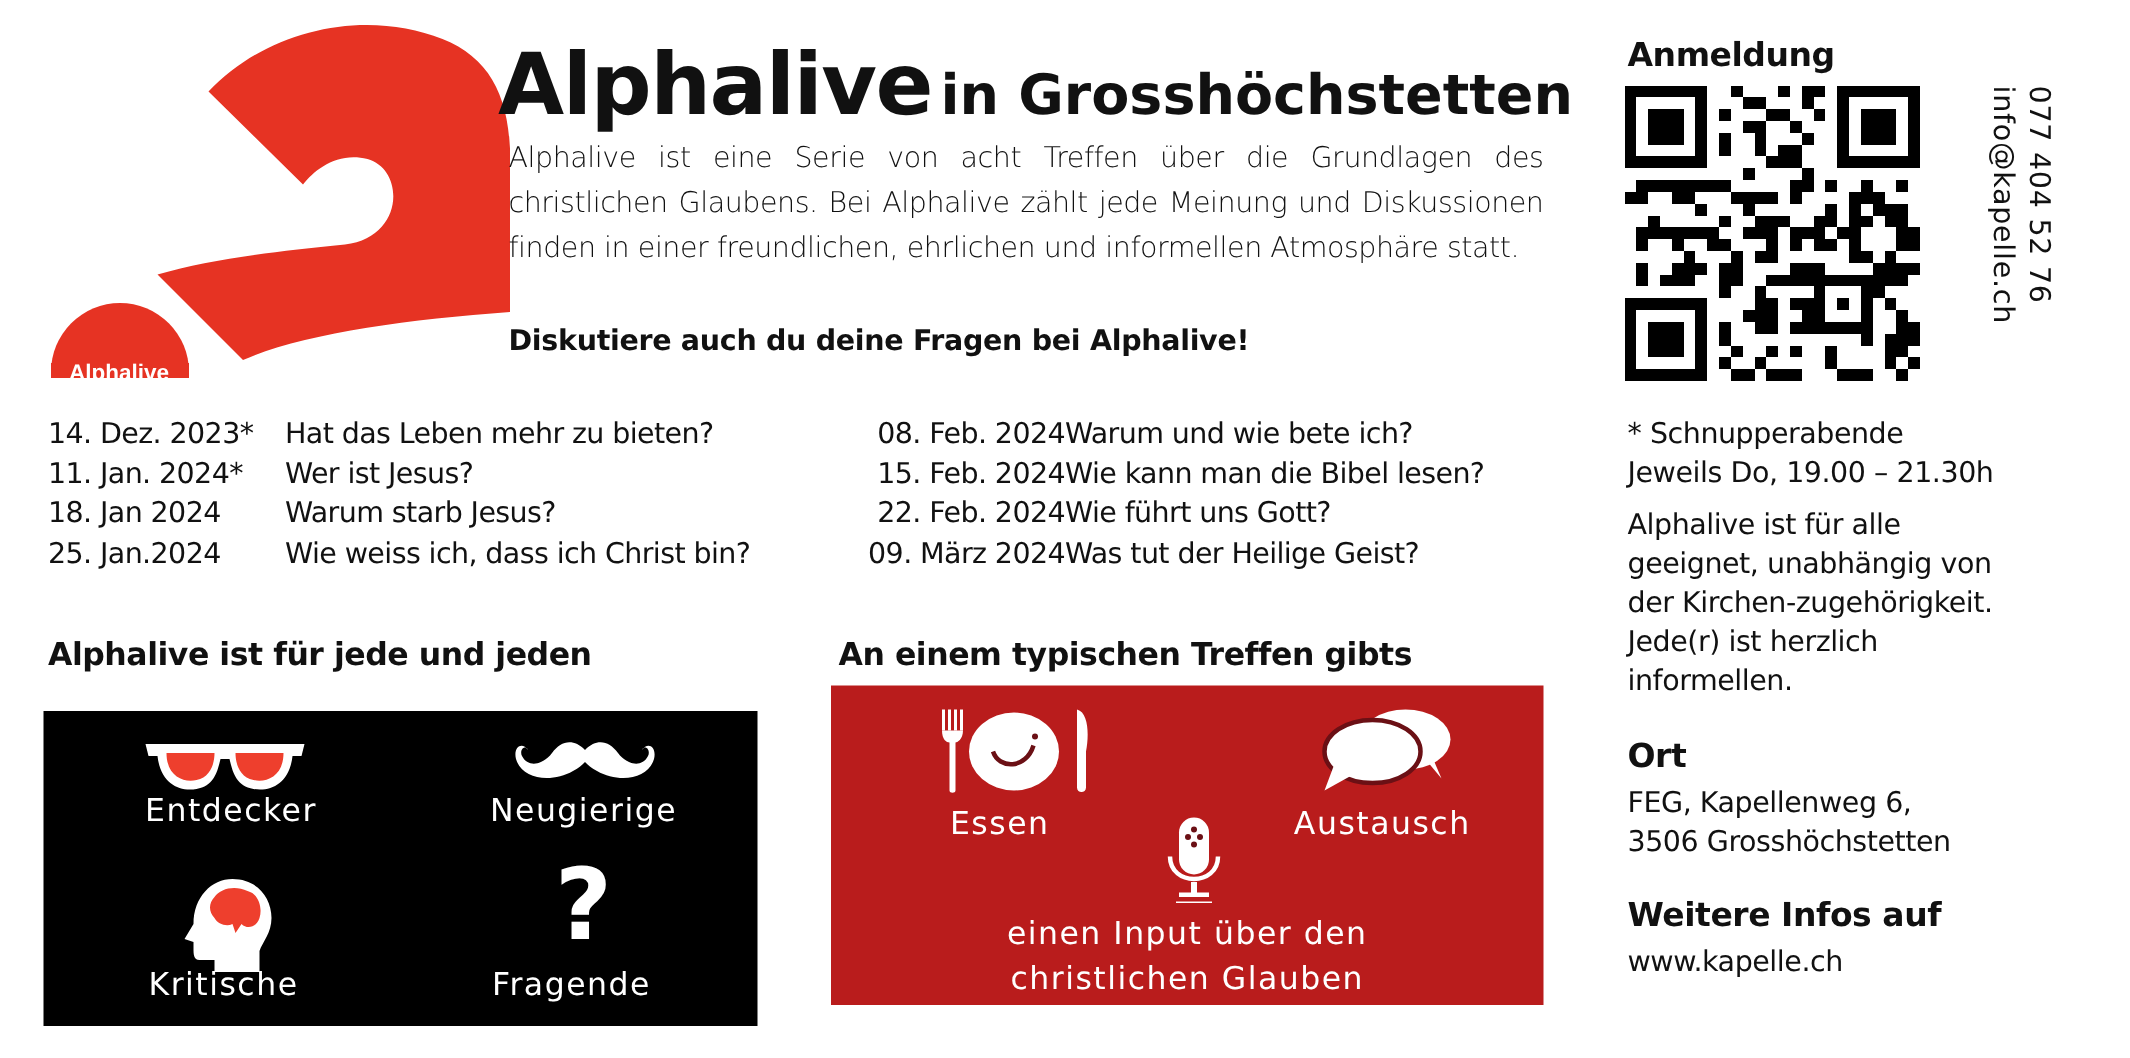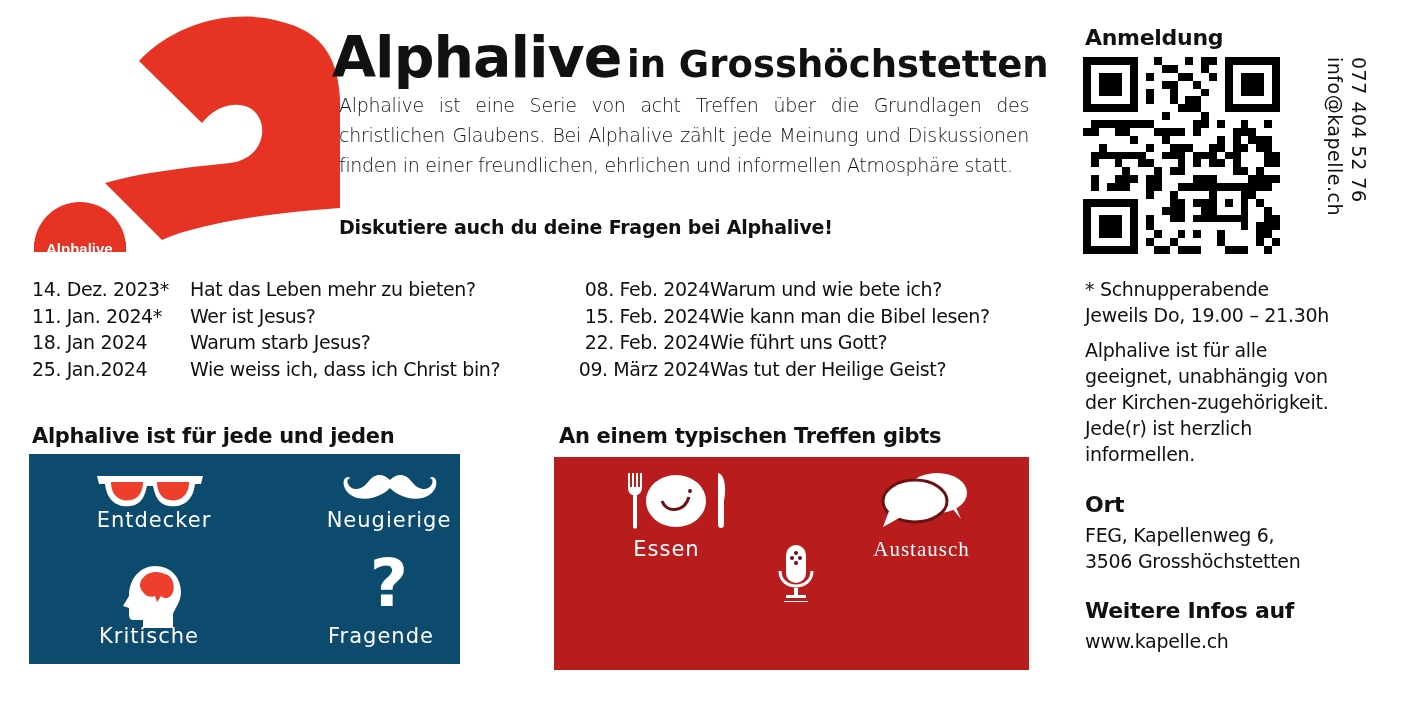--- a/index.html
+++ b/index.html
@@ -14,21 +14,21 @@
   .intro { left: 339px; top: 90px; width: 690px; font: 19px/30px "DejaVu Sans", sans-serif; font-weight: 300; text-align: justify; letter-spacing: -0.3px; }
   .intro-bold { left: 339px; top: 216px; font: bold 19px "DejaVu Sans", sans-serif; letter-spacing: -0.2px; }
   .sched { font: 19px/26.5px "DejaVu Sans", sans-serif; letter-spacing: -0.4px; white-space: nowrap; }
   .sched .row { display: flex; }
   .sched1 { left: 32px; top: 276px; }
   .sched1 .date { width: 158px; }
   .sched2 { left: 558px; top: 276px; }
   .sched2 .date { width: 152px; text-align: right; }
   .sec-title { font: bold 21px "DejaVu Sans", sans-serif; letter-spacing: -0.3px; white-space: nowrap; }
   .box { color: #fff; }
-  .box-red { left: 29px; top: 454px; width: 431px; height: 210px; background: #0c4a6e; }
+  .box-red { left: 29px; top: 474px; width: 476px; height: 210px; background: #000000; }
   .box-dark { left: 554px; top: 457px; width: 475px; height: 213px; background: #b91c1c; }
   .tile-label { position: absolute; font: 21px "DejaVu Sans", sans-serif; letter-spacing: 1px; color: #fff; text-align: center; }
   .right { left: 1085px; font: 19px/26px "DejaVu Sans", sans-serif; letter-spacing: -0.3px; }
   .right-h { left: 1085px; font: bold 22px "DejaVu Sans", sans-serif; letter-spacing: -0.3px; }
   .vert { left: 1320px; top: 55px; width: 60px; height: 180px; }
   .vert span { position: absolute; transform-origin: left top; transform: rotate(90deg); white-space: nowrap; font: 19px "DejaVu Sans", sans-serif; letter-spacing: 0.5px; }
   .qr { left: 1083px; top: 57px; width: 197px; height: 197px; }
 </style>
 </head>
 <body>
@@ -117,32 +117,36 @@
     <circle cx="64" cy="20" r="2" fill="#6b1015"></circle>
     <path d="M92 2 C100 4 100 20 98 30 L98 54 C98 58 92 58 92 54 Z" fill="#fff"></path>
   </svg>
   <div class="tile-label" style="left:50px; top:80px; width:125px;">Essen</div>
   <svg class="abs" style="left:325px; top:14px;" width="90" height="58" viewBox="0 0 90 58">
     <ellipse cx="58" cy="22" rx="30" ry="20" fill="#fff"></ellipse>
     <path d="M72 36 L82 48 L76 34 Z" fill="#fff"></path>
     <ellipse cx="36" cy="30" rx="32" ry="21" fill="#fff" stroke="#6b1015" stroke-width="3"></ellipse>
     <path d="M10 40 L4 56 L22 46 Z" fill="#fff"></path>
   </svg>
-  <div class="tile-label" style="left:290px; top:80px; width:155px;font-family:Liberation Serif, serif;">Austausch</div>
+  <div class="tile-label" style="left:290px; top:80px; width:155px;">Austausch</div>
   <svg class="abs" style="left:222px; top:86px;" width="40" height="62" viewBox="0 0 40 62">
     <rect x="10" y="2" width="20" height="38" rx="10" fill="#fff"></rect>
     <circle cx="20" cy="10" r="2" fill="#6b1015"></circle>
       <circle cx="16" cy="15" r="2" fill="#6b1015"></circle>
       <circle cx="24" cy="15" r="2" fill="#6b1015"></circle>
       <circle cx="20" cy="20" r="2" fill="#6b1015"></circle>
     <path d="M4 28 C4 48 36 48 36 28" stroke="#fff" stroke-width="3" fill="none"></path>
     <rect x="18" y="45" width="4" height="8" fill="#fff"></rect>
     <rect x="10" y="52" width="20" height="3" fill="#fff"></rect>
     <rect x="8" y="58" width="24" height="1" fill="#fff"></rect>
   </svg>
+  <div class="tile-label" style="left:0; top:150px; width:475px; line-height:30px;">
+    <div>einen Input über den</div>
+    <div>christlichen Glauben</div>
+  </div>
 </div>
 
 <div class="abs right-h" style="top:25px;">Anmeldung</div>
 <svg class="abs qr" viewBox="0 0 25 25" shape-rendering="crispEdges" id="qr">
     <rect x="9" y="0" width="1" height="1" fill="#000"></rect>
     <rect x="13" y="0" width="1" height="1" fill="#000"></rect>
     <rect x="15" y="0" width="1" height="1" fill="#000"></rect>
     <rect x="16" y="0" width="1" height="1" fill="#000"></rect>
     <rect x="10" y="1" width="1" height="1" fill="#000"></rect>
     <rect x="11" y="1" width="1" height="1" fill="#000"></rect>

